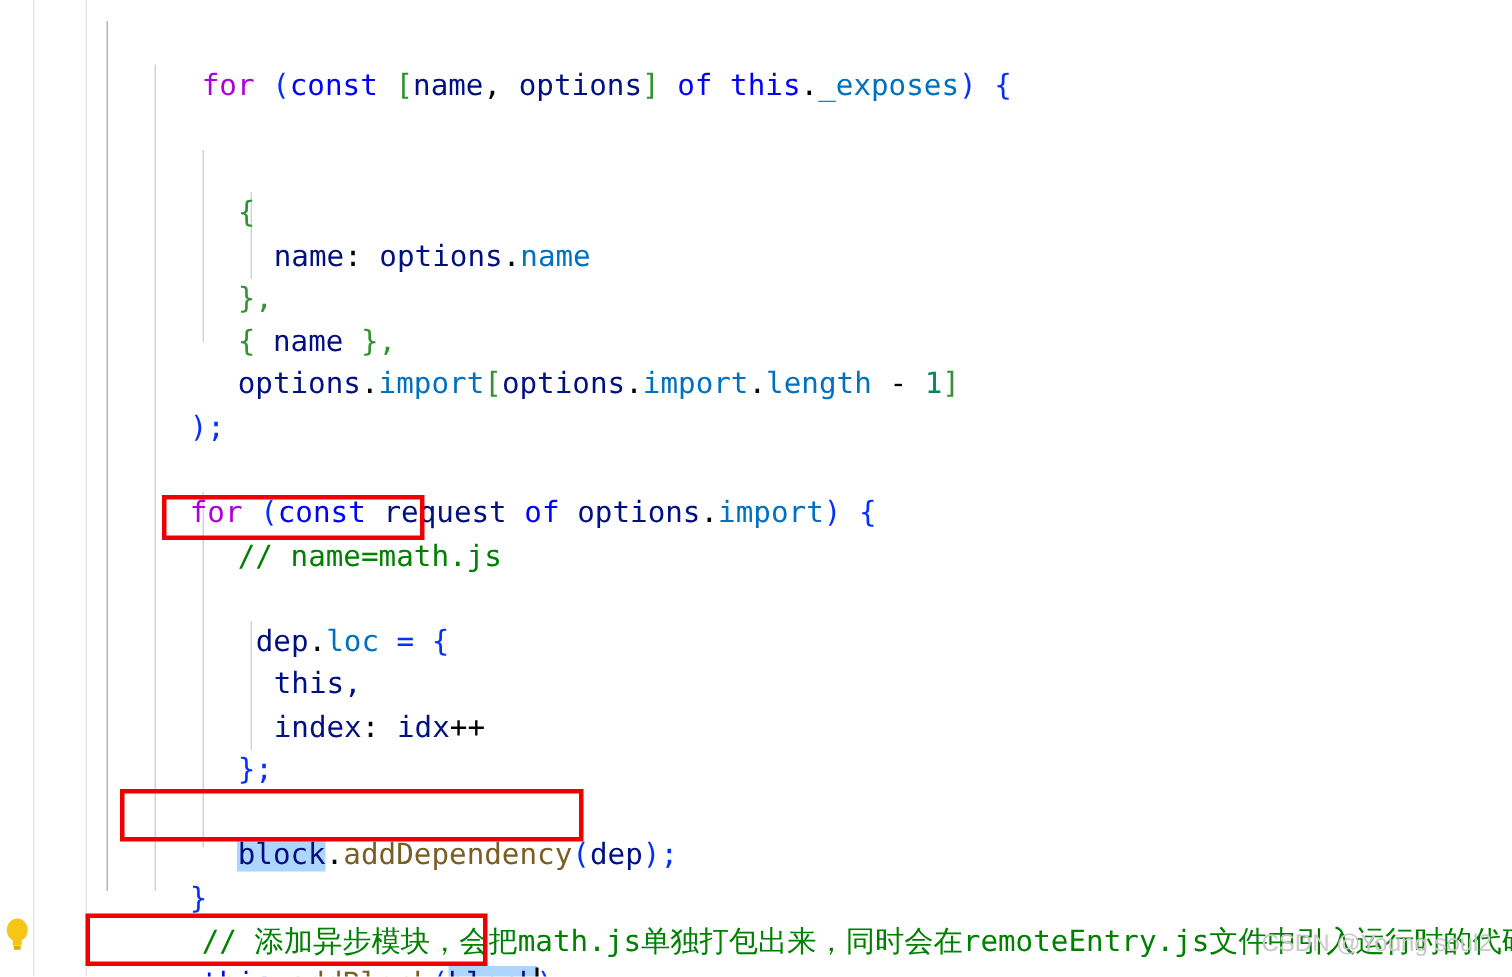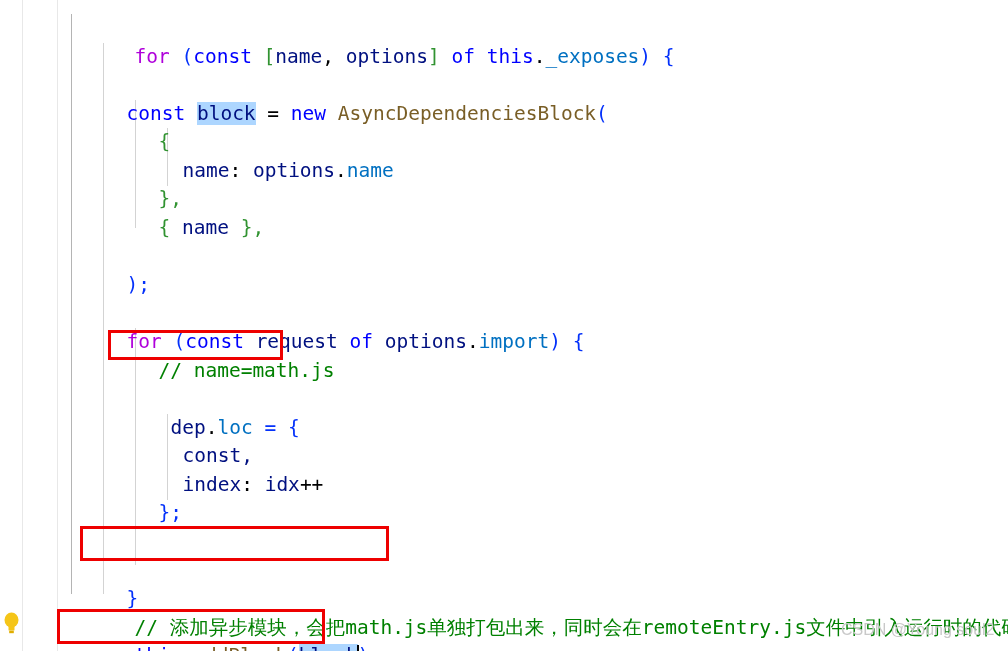--- a/index.html
+++ b/index.html
@@ -159,72 +159,75 @@
       <div class="line">
         
       </div>
     </div>
 
     <div class="line" style="top:15px;padding-left:24px;">
       <span style="margin-left:40px;"></span><span class="ctl">for</span><span class="br1"> (</span><span class="kw">const</span><span class="br2"> [</span><span class="var">name</span><span class="punct">, </span><span class="var">options</span><span class="br2">] </span><span class="kw">of</span><span class="punct"> </span><span class="kw">this</span><span class="punct">.</span><span class="prop">_exposes</span><span class="br1">) {</span>
     </div>
 
 
-    <div class="line" style="top:72px;">
-      <span style="margin-left:56px;"></span><span class="kw">const</span><span> </span><span class="var sel">block</span><span class="punct"> = </span><span class="kw">new</span><span> </span><span class="type">AsyncDependenciesBlock</span><span class="br1">(</span>
-    </div>
 
     <div class="line" style="top:100px;">
       <span class="br2" style="margin-left:88px;">{</span>
     </div>
 
     <div class="line" style="top:129px;">
       <span style="margin-left:112px;"></span><span class="var">name</span><span class="punct">: </span><span class="var">options</span><span class="punct">.</span><span class="prop">name</span>
     </div>
 
     <div class="line" style="top:157px;">
       <span class="br2" style="margin-left:88px;">},</span>
     </div>
 
     <div class="line" style="top:186px;">
       <span class="br2" style="margin-left:88px;">{ </span><span class="var">name</span><span class="br2"> },</span>
     </div>
 
+    <div class="line" style="top:214px;">
+      <span class="var" style="margin-left:88px;">options</span><span class="punct">.</span><span class="prop">import</span><span class="br2">[</span><span class="var">options</span><span class="punct">.</span><span class="prop">import</span><span class="punct">.</span><span class="prop">length</span><span class="punct"> - </span><span class="num">1</span><span class="br2">]</span>
+    </div>
 
     <div class="line" style="top:243px;">
       <span class="br1" style="margin-left:56px;">);</span>
     </div>
 
 
     <div class="line" style="top:300px;">
       <span style="margin-left:56px;"></span><span class="ctl">for</span><span class="br1"> (</span><span class="kw">const</span><span> </span><span class="var">request</span><span> </span><span class="kw">of</span><span> </span><span class="var">options</span><span class="punct">.</span><span class="prop">import</span><span class="br1">) {</span>
     </div>
 
     <div class="line" style="top:329px;">
       <span class="cmt" style="margin-left:88px;">//</span><span class="cmt"> name=math.js</span>
     </div>
 
 
     <div class="line" style="top:386px;margin-left:12px;">
       <span class="var" style="margin-left:88px;">dep</span><span class="punct">.</span><span class="prop">loc</span><span class="br1"> = {</span>
     </div>
 
     <div class="line" style="top:414px;">
-      <span class="var" style="margin-left:112px;">const,</span>
+      <span class="var" style="margin-left:112px;">this,</span>
     </div>
 
     <div class="line" style="top:443px;">
       <span style="margin-left:112px;"></span><span class="var">index</span><span class="punct">: </span><span class="var">idx</span><span class="punct">++</span>
     </div>
 
     <div class="line" style="top:471px;">
       <span class="br1" style="margin-left:88px;">};</span>
     </div>
 
 
+    <div class="line" style="top:528px;">
+      <span class="var sel" style="margin-left:88px;">block</span><span class="punct">.</span><span class="type">addDependency</span><span class="br1">(</span><span class="var">dep</span><span class="br1">);</span>
+    </div>
 
     <div class="line" style="top:557px;">
       <span class="br1" style="margin-left:56px;">}</span>
     </div>
 
     <div class="line" style="top:586px;">
       <span class="cmt" style="margin-left:64px;">// 添加异步模块，会把math.js单独打包出来，同时会在remoteEntry.js文件中引入运行时的代码</span>
     </div>
 
     <div class="line" style="top:614px;">

